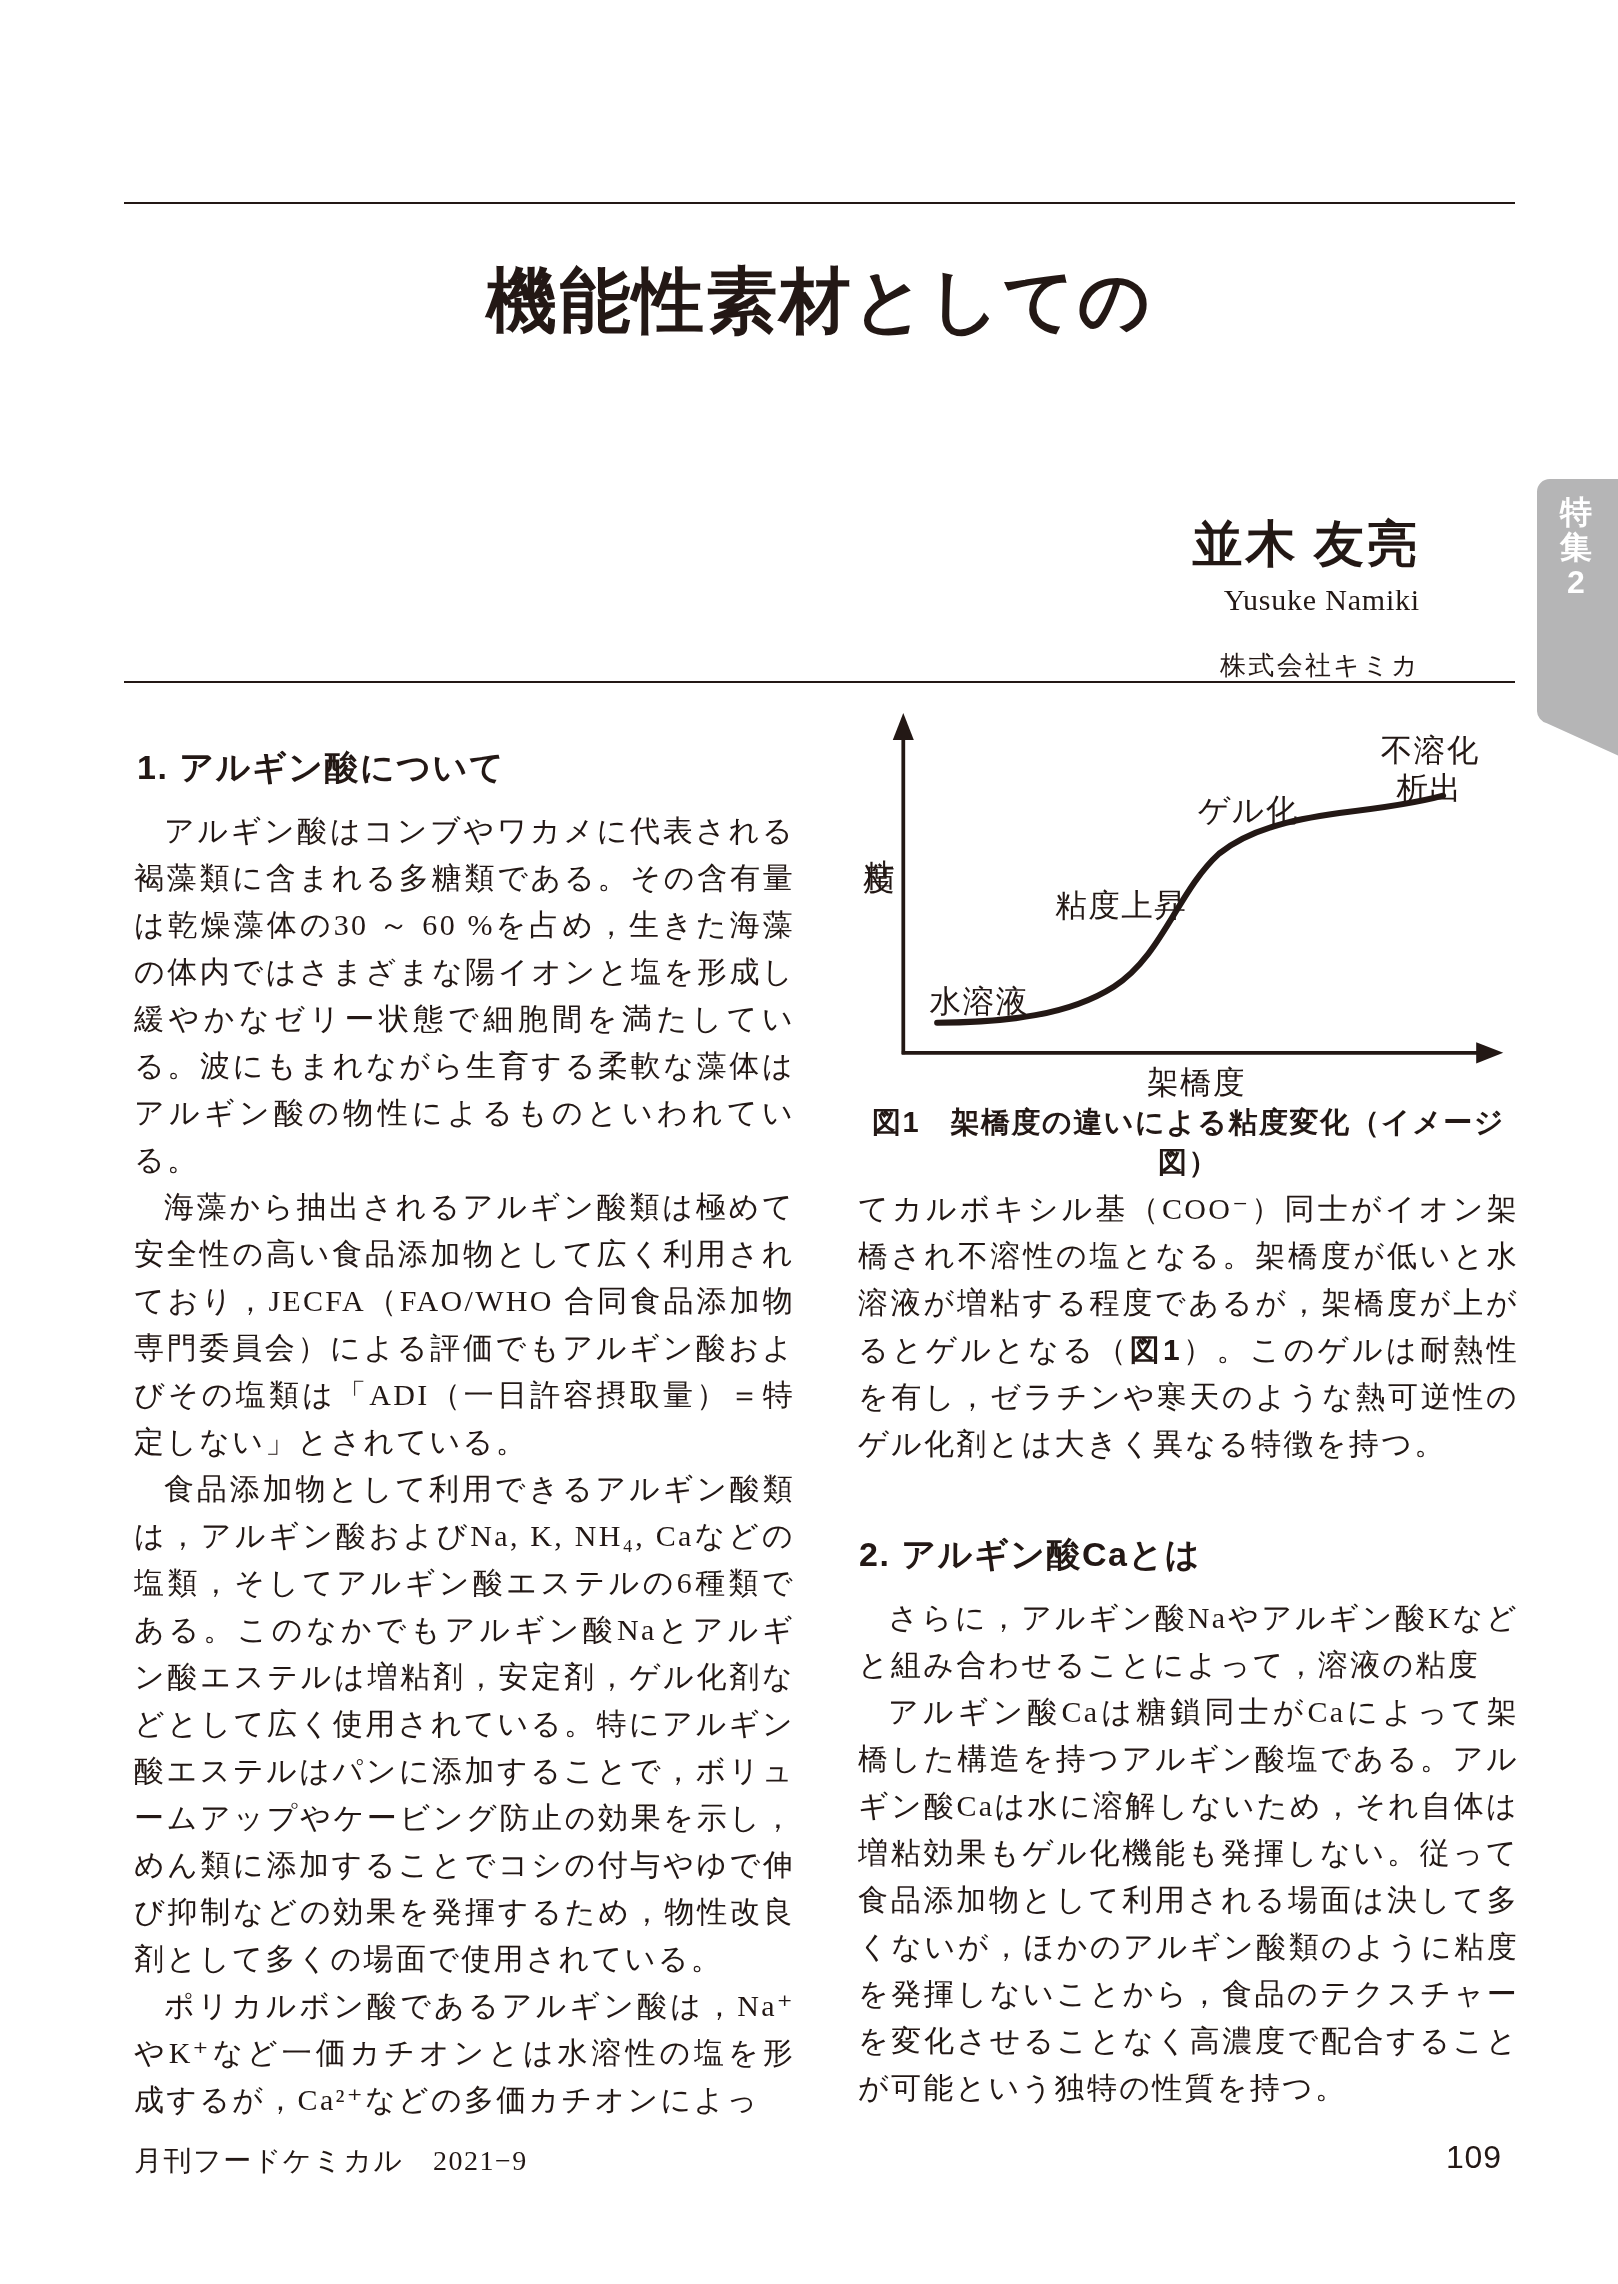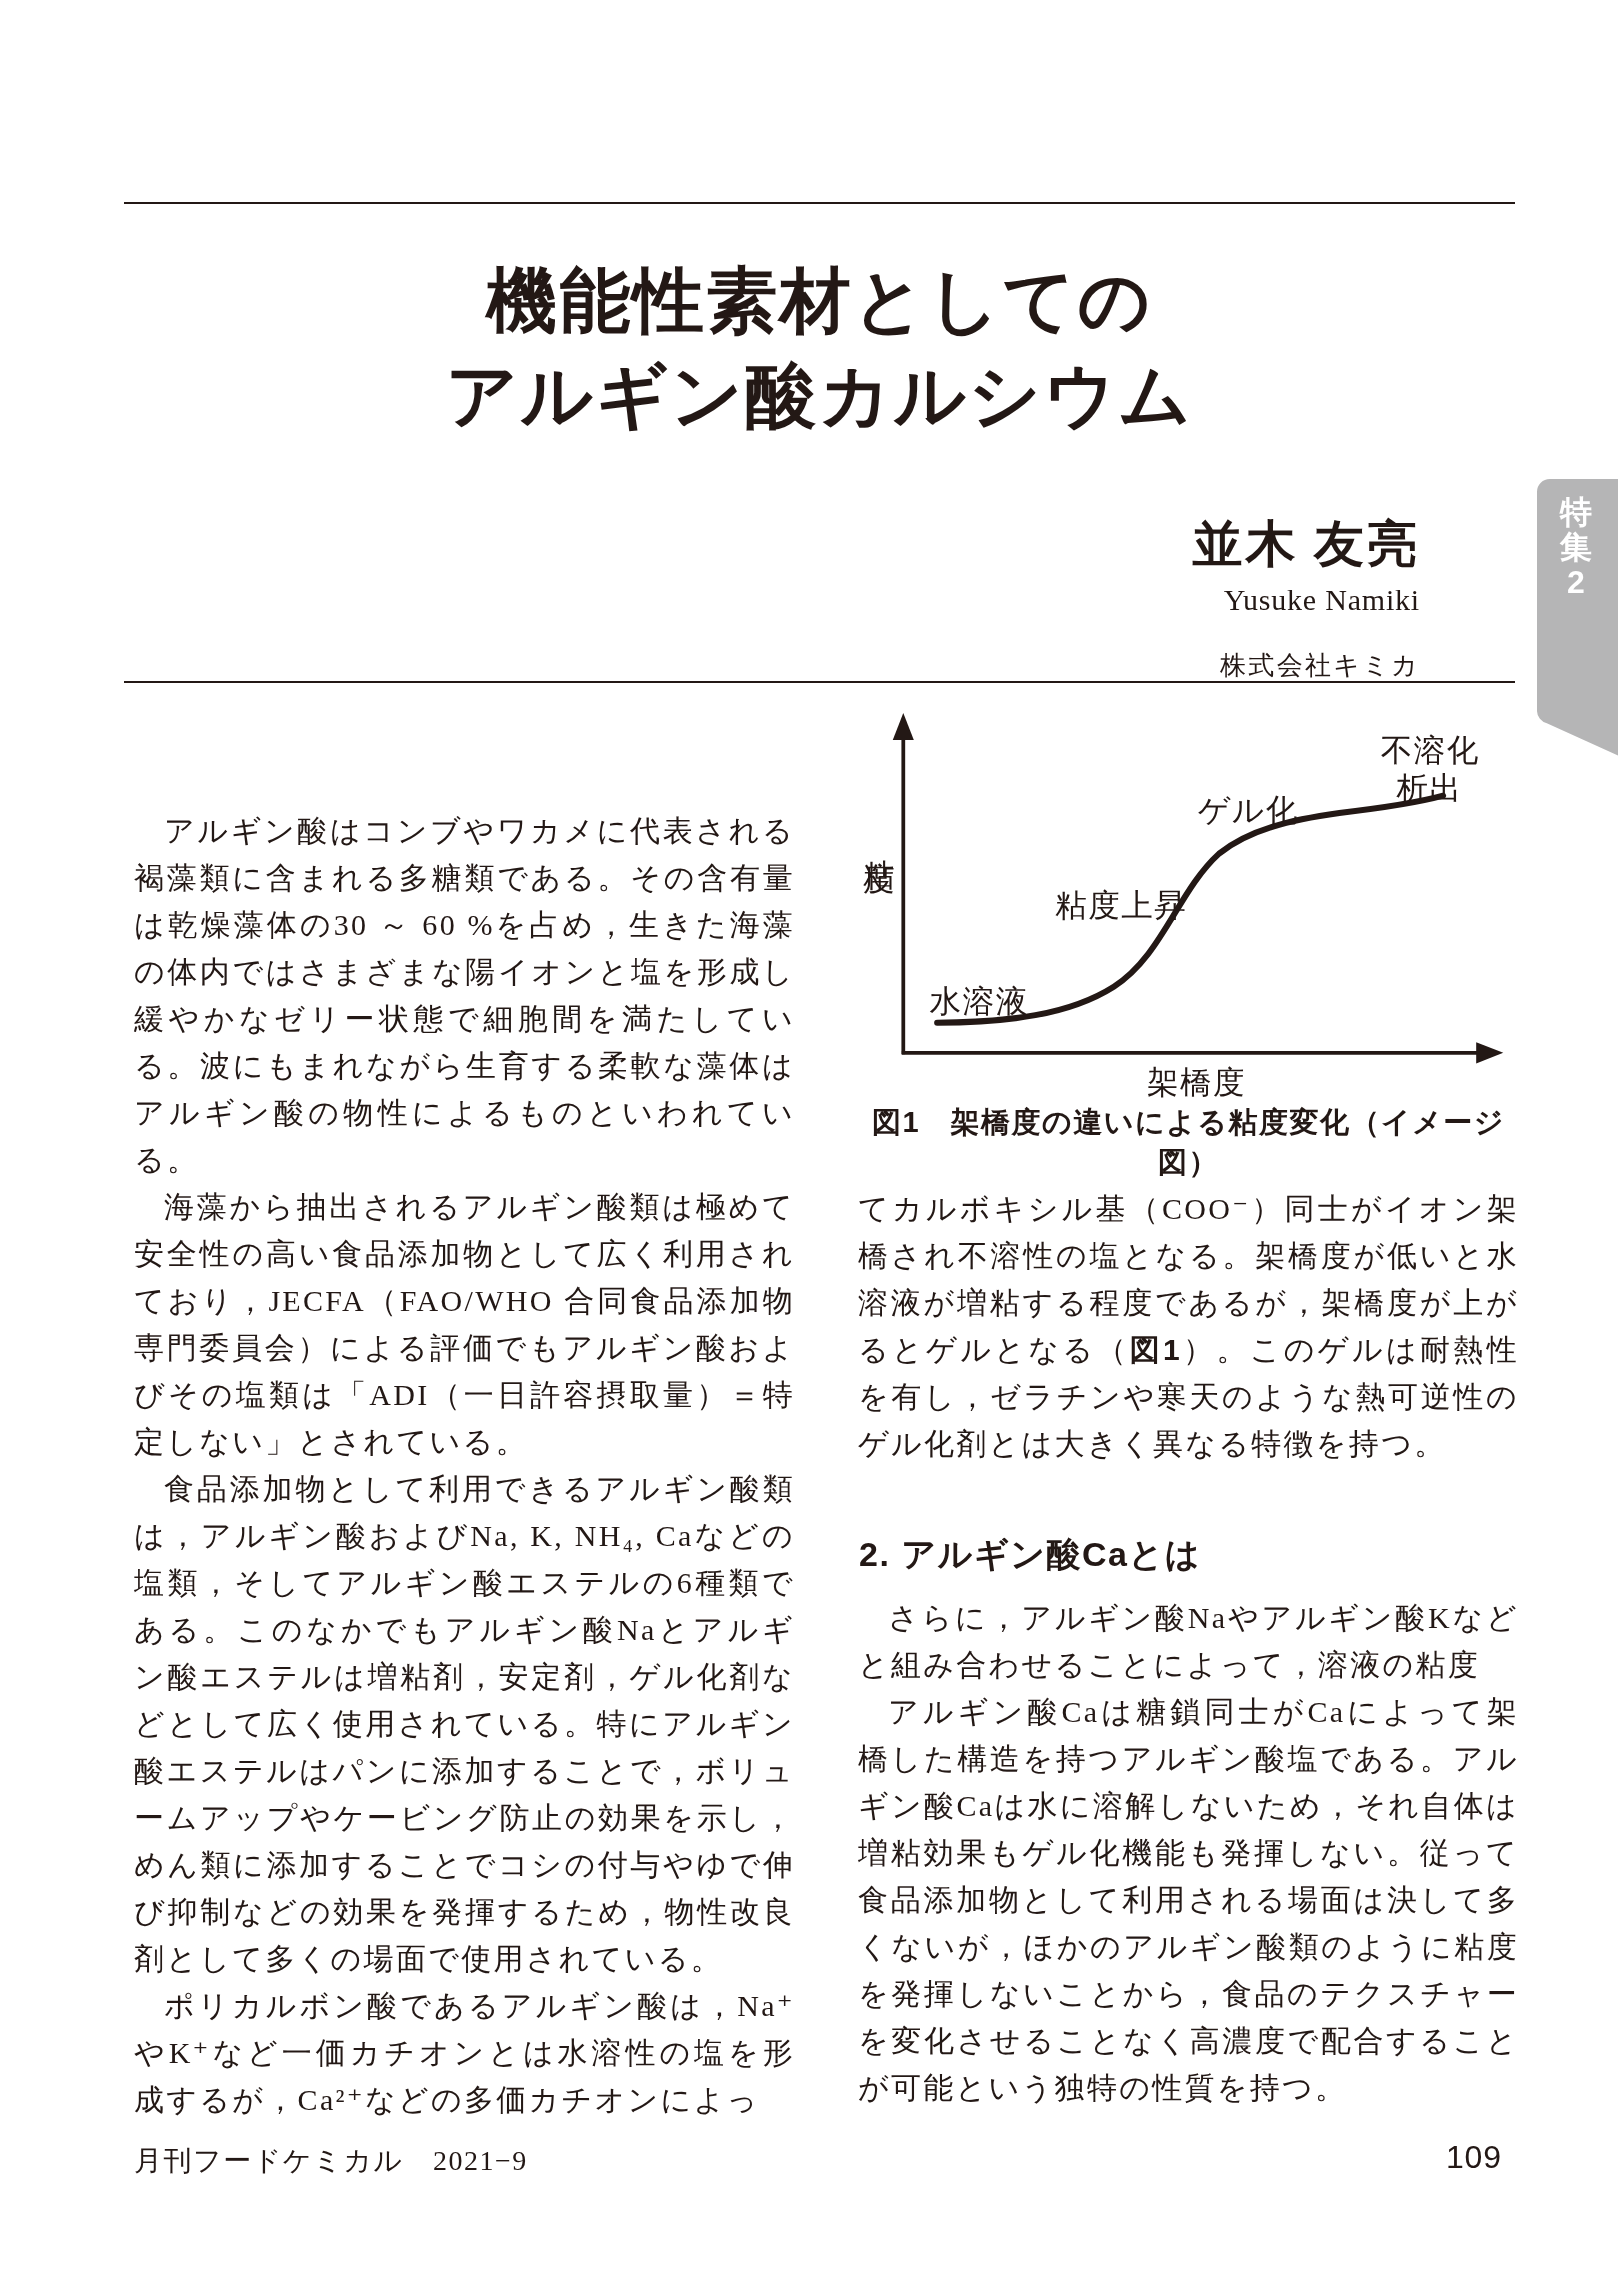--- a/index.html
+++ b/index.html
@@ -84,40 +84,40 @@
 </style>
 </head>
 <body>
 
 <div class="page">
 
   <div class="rule rule-top"></div>
 
   <div class="title">
     <div>機能性素材としての</div>
-    <div>アルギン酸カルシウム</div>
   </div>
 
   <div class="author-block">
     <div class="author-name">並木 友亮</div>
     <div class="author-romaji">Yusuke Namiki</div>
     <div class="author-affil">株式会社キミカ</div>
   </div>
 
   <svg class="tokushu-tab" viewBox="0 0 107 370" preserveAspectRatio="none">
     <path d="M107,0 L17,0 A17,17 0 0 0 0,17 L0,309 A17,17 0 0 0 13,325 L107,368 Z" fill="#b5b5b6"></path>
   </svg>
   <div class="tokushu-text">
     <div>特</div>
     <div>集</div>
     <div>2</div>
   </div>
 
   <div class="rule rule-author"></div>
 
+  <div class="sec-heading sec1-heading">1. アルギン酸について</div>
 
   <div class="body-col col-left">
     <p>アルギン酸はコンブやワカメに代表される褐藻類に含まれる多糖類である。その含有量は乾燥藻体の30 ～ 60 %を占め，生きた海藻の体内ではさまざまな陽イオンと塩を形成し緩やかなゼリー状態で細胞間を満たしている。波にもまれながら生育する柔軟な藻体はアルギン酸の物性によるものといわれている。</p>
     <p>海藻から抽出されるアルギン酸類は極めて安全性の高い食品添加物として広く利用されており，JECFA（FAO/WHO 合同食品添加物専門委員会）による評価でもアルギン酸およびその塩類は「ADI（一日許容摂取量）＝特定しない」とされている。</p>
     <p>食品添加物として利用できるアルギン酸類は，アルギン酸およびNa, K, NH₄, Caなどの塩類，そしてアルギン酸エステルの6種類である。このなかでもアルギン酸Naとアルギン酸エステルは増粘剤，安定剤，ゲル化剤などとして広く使用されている。特にアルギン酸エステルはパンに添加することで，ボリュームアップやケービング防止の効果を示し，めん類に添加することでコシの付与やゆで伸び抑制などの効果を発揮するため，物性改良剤として多くの場面で使用されている。</p>
     <p>ポリカルボン酸であるアルギン酸は，Na⁺やK⁺など一価カチオンとは水溶性の塩を形成するが，Ca²⁺などの多価カチオンによっ</p>
   </div>
 
   <svg class="fig-svg" viewBox="0 0 880 540">
 

